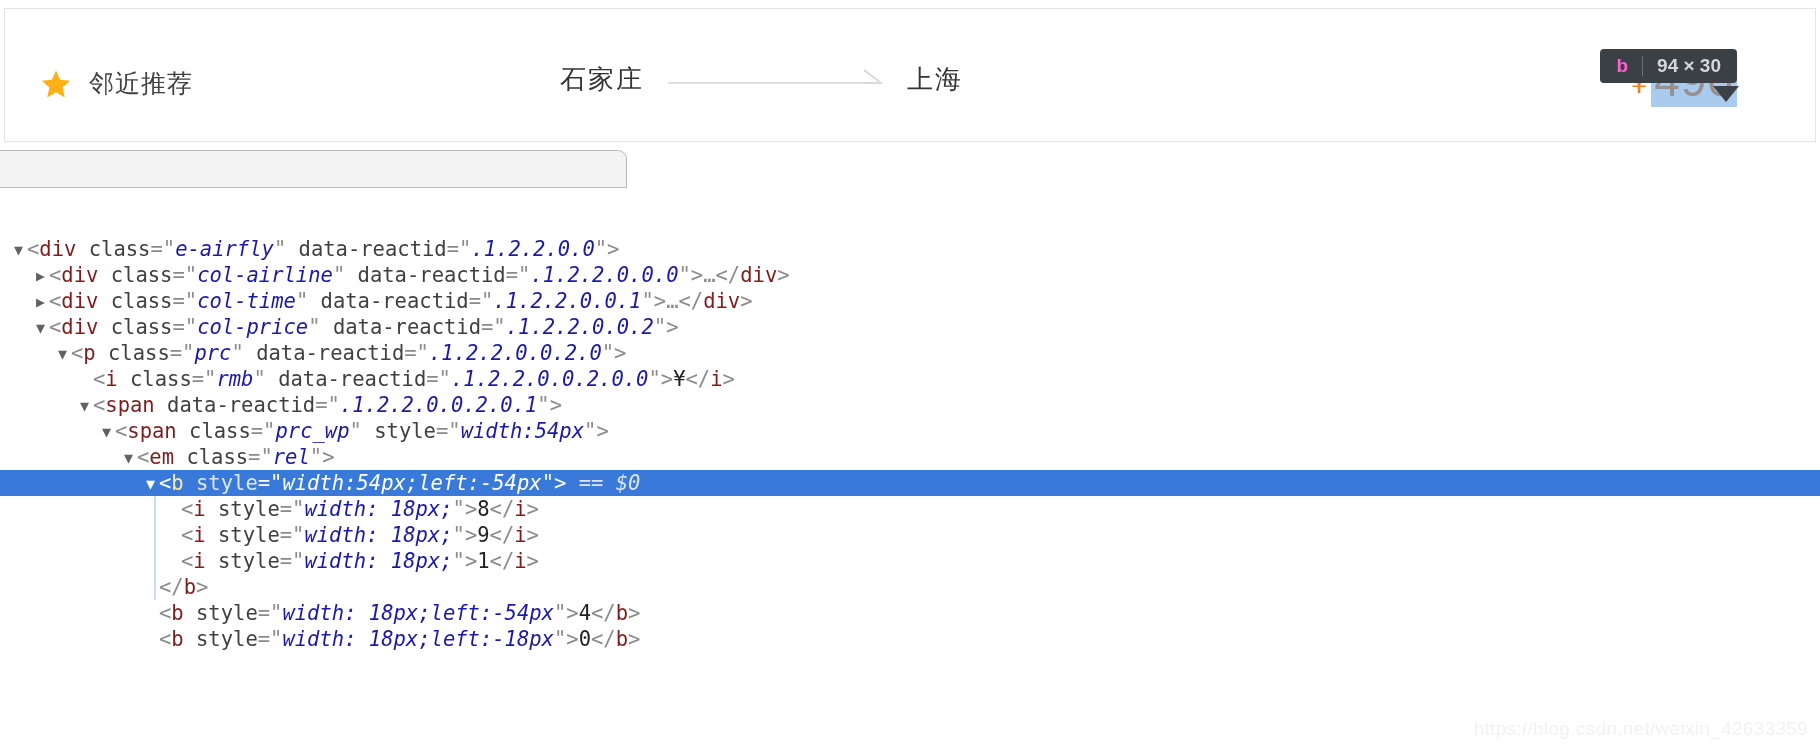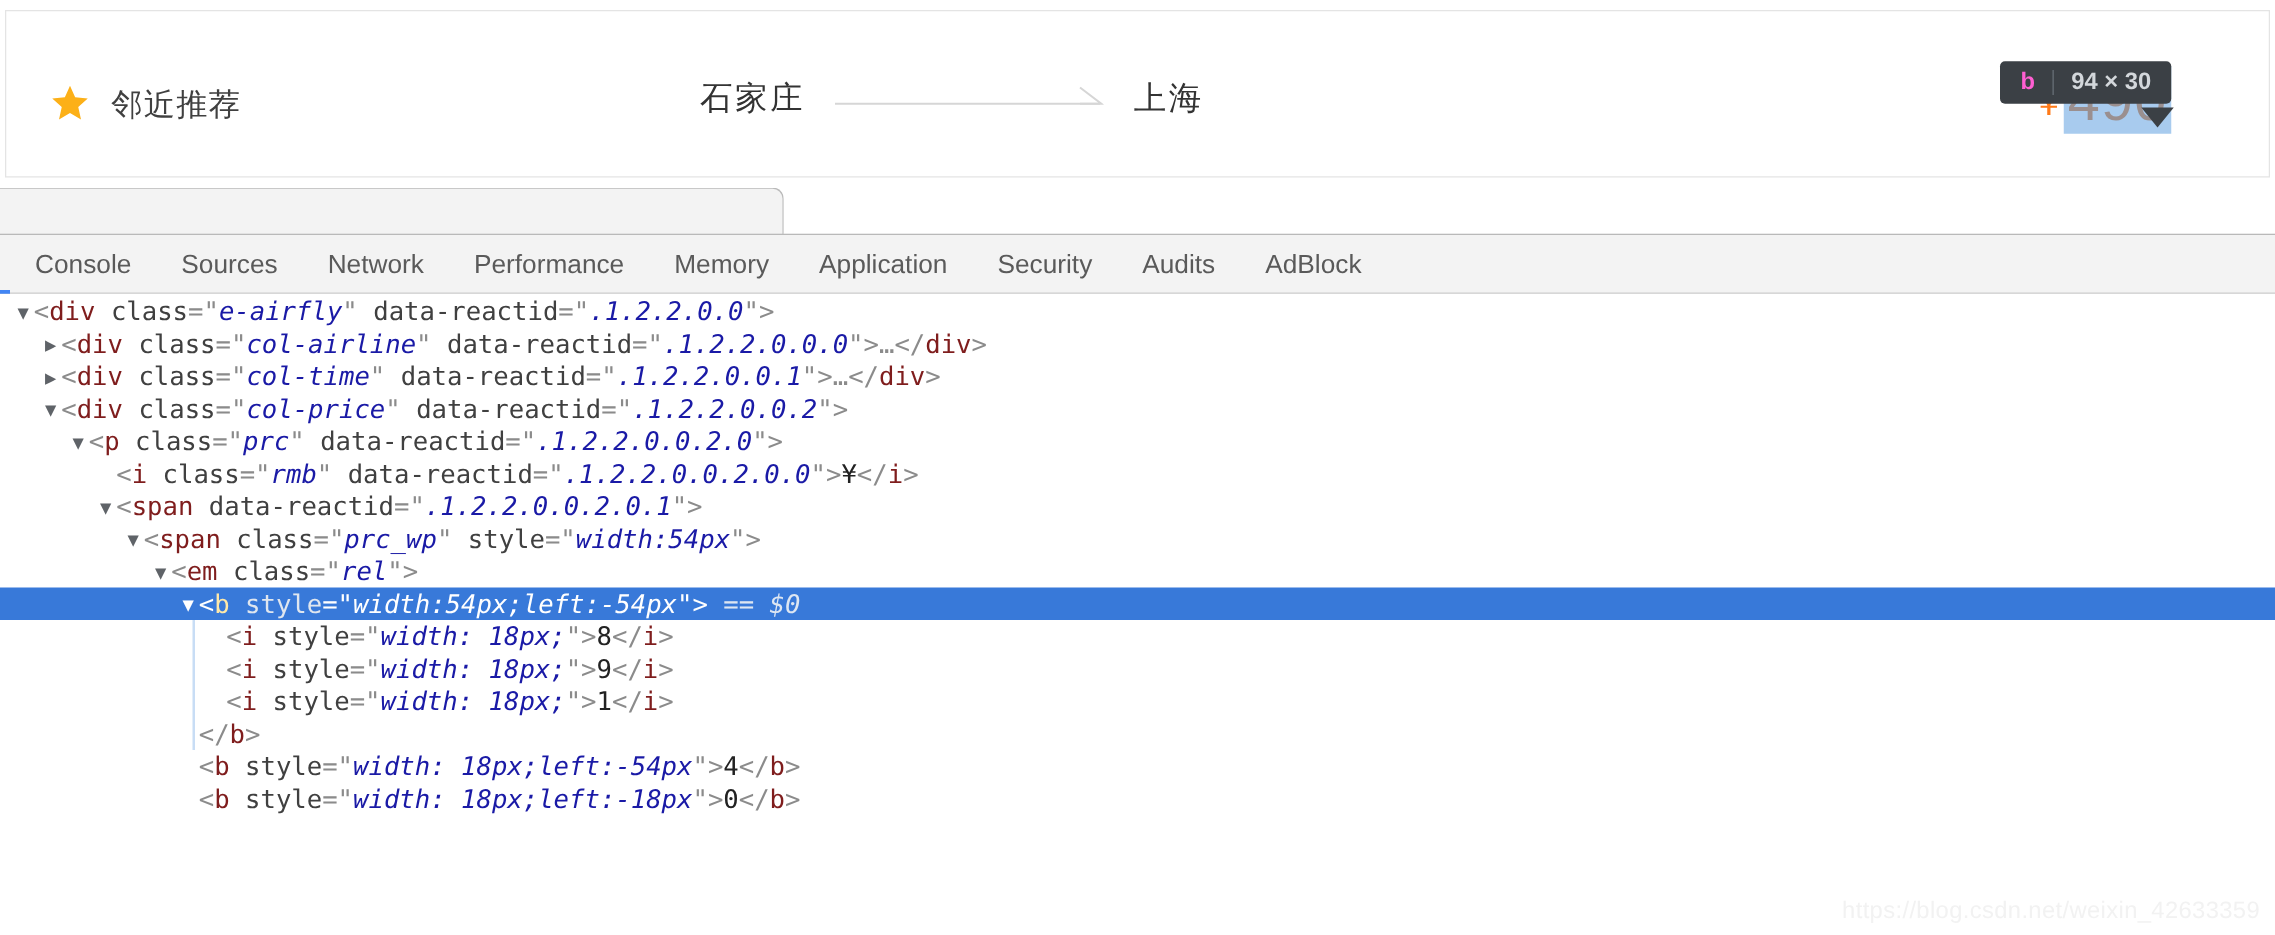--- a/index.html
+++ b/index.html
@@ -40,21 +40,21 @@
     left: 0; right: 0;
     top: 0; bottom: 0;
   }
 
   
   .reco-group {
     position: absolute;
     left: 36px;
     top: 58px;
     display: flex;
-    align-items: flex-start;
+    align-items: center;
     gap: 18px;
   }
   .star-icon {
     width: 30px;
     height: 30px;
     display: block;
   }
   .reco-label {
     font-size: 25px;
     color: #404040;
@@ -334,34 +334,20 @@
         <div class="badge-pointer"></div>
       </div>
 
     </div>
   </div>
 </div>
 
 <div id="devtools">
   <div class="dt-drawer-strip"></div>
 
-  <div class="dt-toolbar">
-    <div class="dt-tabs" id="dt-tabs">
-        <div class="dt-tab active">nts</div>
-        <div class="dt-tab">Console</div>
-        <div class="dt-tab">Sources</div>
-        <div class="dt-tab">Network</div>
-        <div class="dt-tab">Performance</div>
-        <div class="dt-tab">Memory</div>
-        <div class="dt-tab">Application</div>
-        <div class="dt-tab">Security</div>
-        <div class="dt-tab">Audits</div>
-        <div class="dt-tab">AdBlock</div>
-      </div>
-  </div>
 
   <div class="dom-tree" id="dom-tree">
       <div class="dom-line" style="padding-left: 14px;"><span class="tri open"></span><span class="tk-punct">&lt;</span><span class="tk-tag">div</span><span class="tk-punct"> </span><span class="tk-attr">class</span><span class="tk-punct">="</span><span class="tk-val">e-airfly</span><span class="tk-punct">" </span><span class="tk-attr">data-reactid</span><span class="tk-punct">="</span><span class="tk-val">.1.2.2.0.0</span><span class="tk-punct">"&gt;</span></div>
       <div class="dom-line" style="padding-left: 36px;"><span class="tri closed"></span><span class="tk-punct">&lt;</span><span class="tk-tag">div</span><span class="tk-punct"> </span><span class="tk-attr">class</span><span class="tk-punct">="</span><span class="tk-val">col-airline</span><span class="tk-punct">" </span><span class="tk-attr">data-reactid</span><span class="tk-punct">="</span><span class="tk-val">.1.2.2.0.0.0</span><span class="tk-punct">"&gt;</span><span class="tk-ellipsis">…</span><span class="tk-punct">&lt;/</span><span class="tk-tag">div</span><span class="tk-punct">&gt;</span></div>
       <div class="dom-line" style="padding-left: 36px;"><span class="tri closed"></span><span class="tk-punct">&lt;</span><span class="tk-tag">div</span><span class="tk-punct"> </span><span class="tk-attr">class</span><span class="tk-punct">="</span><span class="tk-val">col-time</span><span class="tk-punct">" </span><span class="tk-attr">data-reactid</span><span class="tk-punct">="</span><span class="tk-val">.1.2.2.0.0.1</span><span class="tk-punct">"&gt;</span><span class="tk-ellipsis">…</span><span class="tk-punct">&lt;/</span><span class="tk-tag">div</span><span class="tk-punct">&gt;</span></div>
       <div class="dom-line" style="padding-left: 36px;"><span class="tri open"></span><span class="tk-punct">&lt;</span><span class="tk-tag">div</span><span class="tk-punct"> </span><span class="tk-attr">class</span><span class="tk-punct">="</span><span class="tk-val">col-price</span><span class="tk-punct">" </span><span class="tk-attr">data-reactid</span><span class="tk-punct">="</span><span class="tk-val">.1.2.2.0.0.2</span><span class="tk-punct">"&gt;</span></div>
       <div class="dom-line" style="padding-left: 58px;"><span class="tri open"></span><span class="tk-punct">&lt;</span><span class="tk-tag">p</span><span class="tk-punct"> </span><span class="tk-attr">class</span><span class="tk-punct">="</span><span class="tk-val">prc</span><span class="tk-punct">" </span><span class="tk-attr">data-reactid</span><span class="tk-punct">="</span><span class="tk-val">.1.2.2.0.0.2.0</span><span class="tk-punct">"&gt;</span></div>
       <div class="dom-line" style="padding-left: 80px;"><span class="tri blank"></span><span class="tk-punct">&lt;</span><span class="tk-tag">i</span><span class="tk-punct"> </span><span class="tk-attr">class</span><span class="tk-punct">="</span><span class="tk-val">rmb</span><span class="tk-punct">" </span><span class="tk-attr">data-reactid</span><span class="tk-punct">="</span><span class="tk-val">.1.2.2.0.0.2.0.0</span><span class="tk-punct">"&gt;</span><span class="tk-text">¥</span><span class="tk-punct">&lt;/</span><span class="tk-tag">i</span><span class="tk-punct">&gt;</span></div>
       <div class="dom-line" style="padding-left: 80px;"><span class="tri open"></span><span class="tk-punct">&lt;</span><span class="tk-tag">span</span><span class="tk-punct"> </span><span class="tk-attr">data-reactid</span><span class="tk-punct">="</span><span class="tk-val">.1.2.2.0.0.2.0.1</span><span class="tk-punct">"&gt;</span></div>
       <div class="dom-line" style="padding-left: 102px;"><span class="tri open"></span><span class="tk-punct">&lt;</span><span class="tk-tag">span</span><span class="tk-punct"> </span><span class="tk-attr">class</span><span class="tk-punct">="</span><span class="tk-val">prc_wp</span><span class="tk-punct">" </span><span class="tk-attr">style</span><span class="tk-punct">="</span><span class="tk-val">width:54px</span><span class="tk-punct">"&gt;</span></div>

